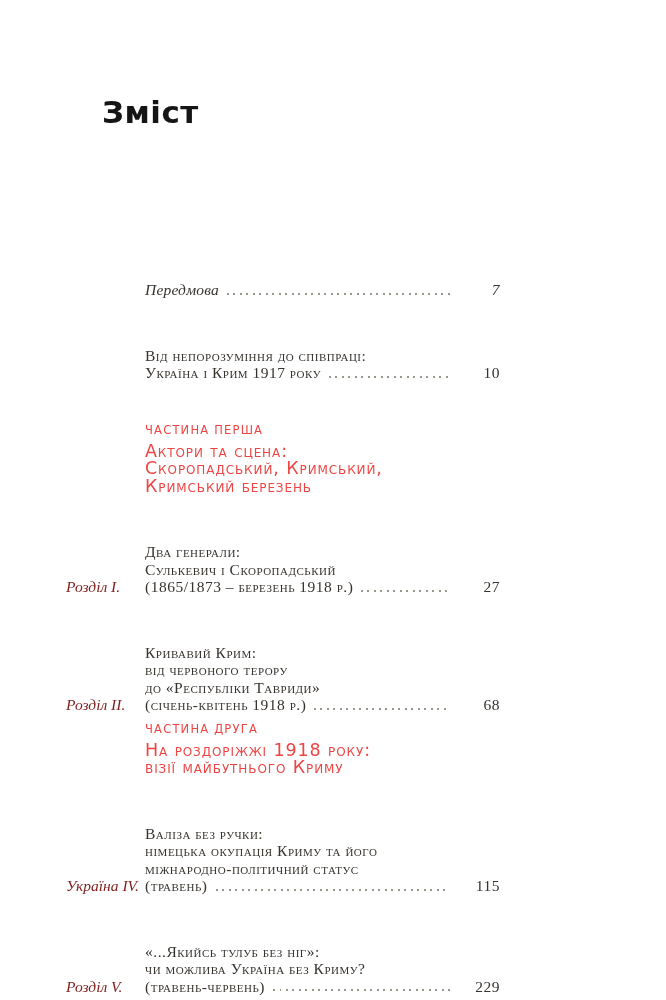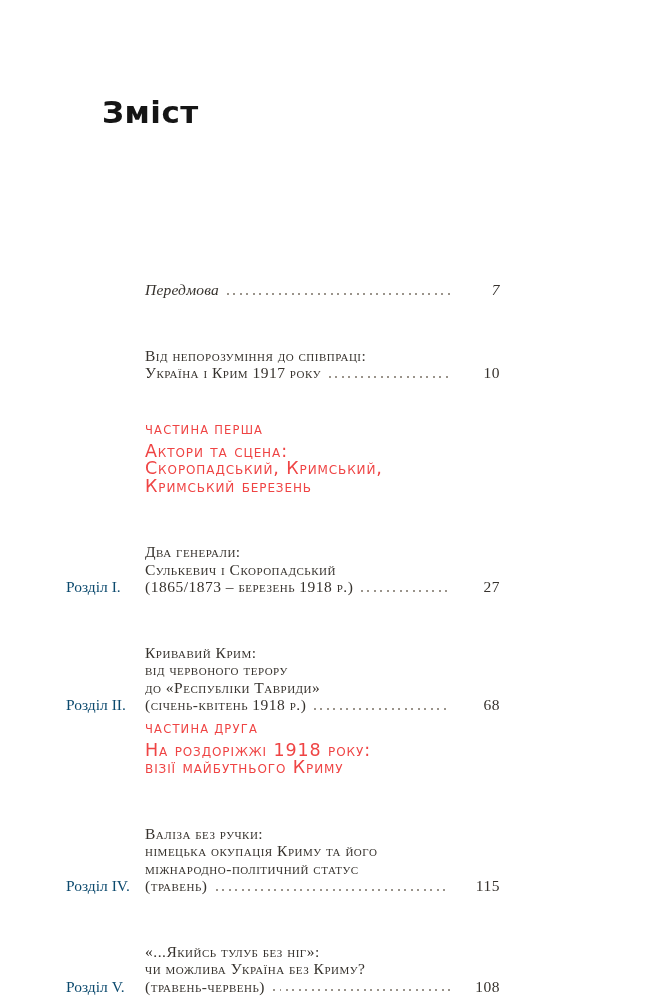--- a/index.html
+++ b/index.html
@@ -34,23 +34,24 @@
     width: 434px;
   }
   .entry {
     display: flex;
     align-items: flex-end;
     margin-top: 48px;
   }
   .entry .label {
     flex: none;
     width: 79px;
+    font-style: italic;
     font-size: 15.5px;
     line-height: 17.5px;
-    color: #0c4a6e;
+    color: #7f1d1d;
   }
   .entry .content {
     flex: 1;
     min-width: 0;
   }
   .tline {
     font-variant: small-caps;
     font-size: 15.5px;
     line-height: 17.5px;
     letter-spacing: 0.5px;
@@ -180,40 +181,40 @@
     </div>
 
 
     <div class="part mb22">
       <div class="kicker">ЧАСТИНА ДРУГА</div>
       <div class="ptitle">На роздоріжжі 1918 року:</div>
       <div class="ptitle">візії майбутнього Криму</div>
     </div>
 
     <div class="entry mb8">
-      <div class="label">Розділ IV.</div>
+      <div class="label">Україна IV.</div>
       <div class="content">
         <div class="tline">Валіза без ручки:</div>
         <div class="tline">німецька окупація Криму та його</div>
         <div class="tline">міжнародно-політичний статус</div>
         <div class="tline lastline">
           <span class="txt">(травень)</span>
           <span class="leader"></span>
           <span class="pagenum">115</span>
         </div>
       </div>
     </div>
 
     <div class="entry">
       <div class="label">Розділ V.</div>
       <div class="content">
         <div class="tline">«...Якийсь тулуб без ніг»:</div>
         <div class="tline">чи можлива Україна без Криму?</div>
         <div class="tline lastline">
           <span class="txt">(травень-червень)</span>
           <span class="leader"></span>
-          <span class="pagenum">108</span>
+          <span class="pagenum">229</span>
         </div>
       </div>
     </div>
 
   </div>
 </div>
 
 </body></html>

